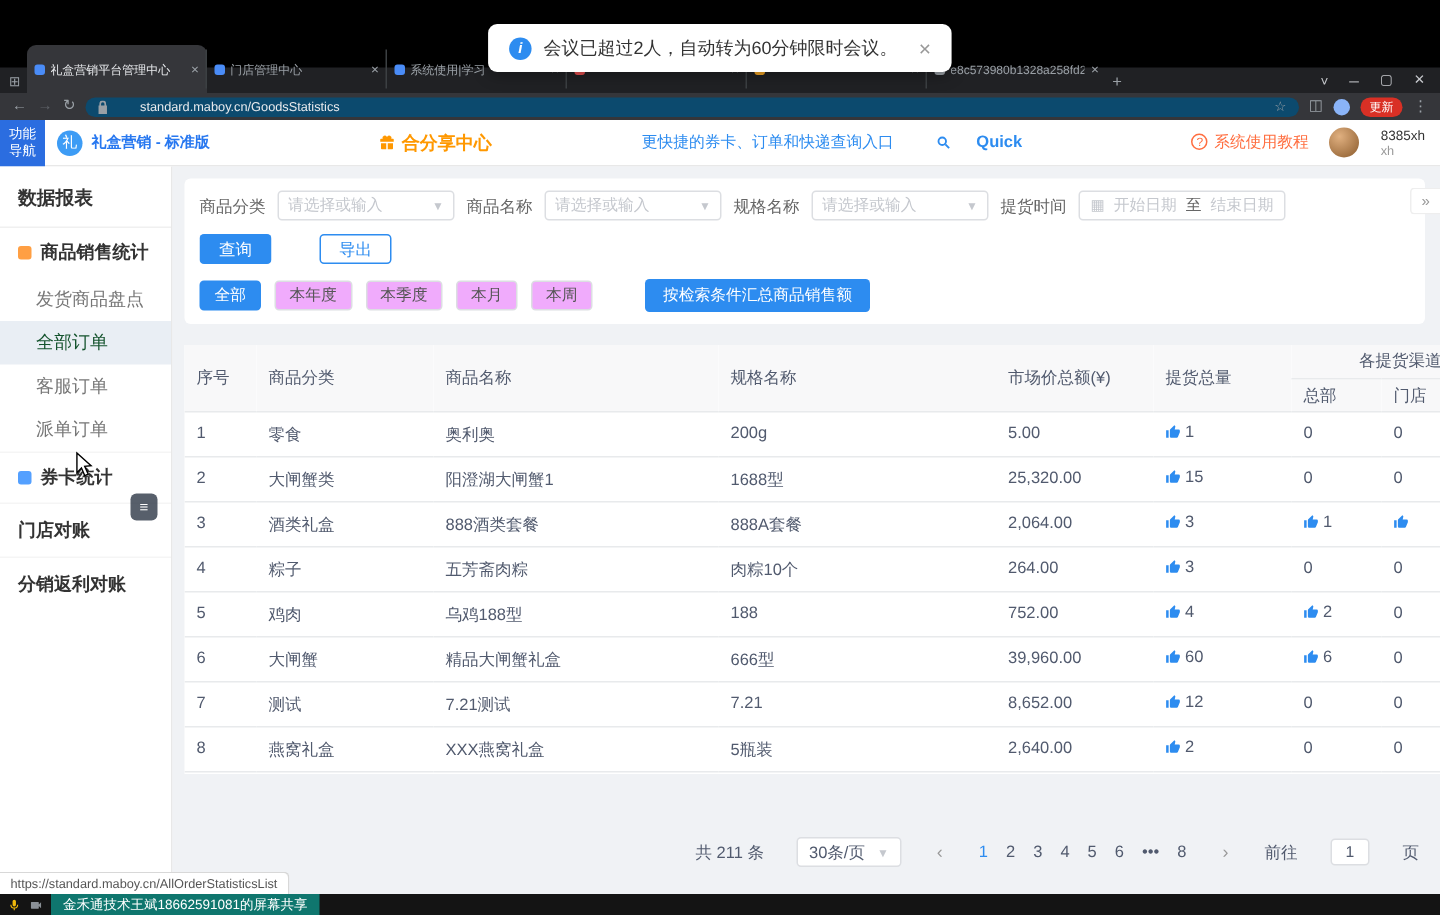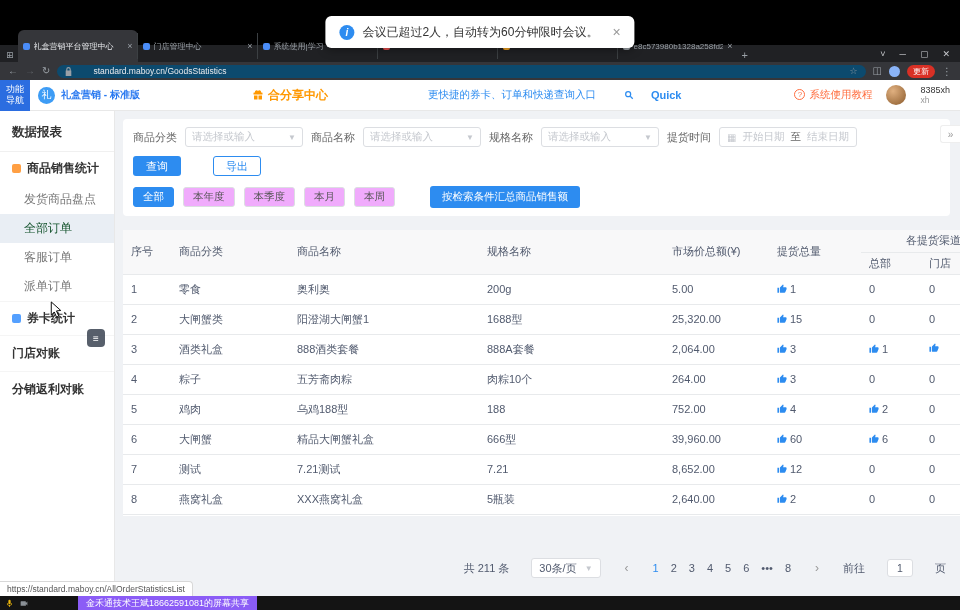--- a/index.html
+++ b/index.html
@@ -117,21 +117,21 @@
   .pages { display:flex; gap:12px; align-items:center; }
   .page { color:#515a6e; }
   .page.active { color:#2d8cf0; }
   .goto-input { width:26px; height:18px; border:1px solid #dcdee2; border-radius:3px; text-align:center; font-size:10.5px; color:#515a6e; background:#fff; }
 
   
   .status-tip { position:absolute; bottom:14px; left:0; background:#fff; border:1px solid #d8d8d8; border-left:none; border-bottom:none;
     border-radius:0 4px 0 0; font-size:8.5px; color:#555; padding:2px 7px; z-index:20; }
   .bottom-bar { position:absolute; bottom:0; left:0; width:960px; height:14px; background:#141414;
     display:flex; align-items:center; gap:5px; padding:0 5px; z-index:21; }
-  .share-text { background:#8b5cf6; color:#fff; font-size:9px; padding:0 8px; height:14px; display:flex; align-items:center;margin-left:44px; }
+  .share-text { background:#0f766e; color:#fff; font-size:9px; padding:0 8px; height:14px; display:flex; align-items:center; }
 </style>
 </head>
 <body>
 
 <div class="screen">
 
   <div class="toast">
     <span class="toast-info">i</span>
     <span class="toast-text">会议已超过2人，自动转为60分钟限时会议。</span>
     <span class="toast-close">×</span>

